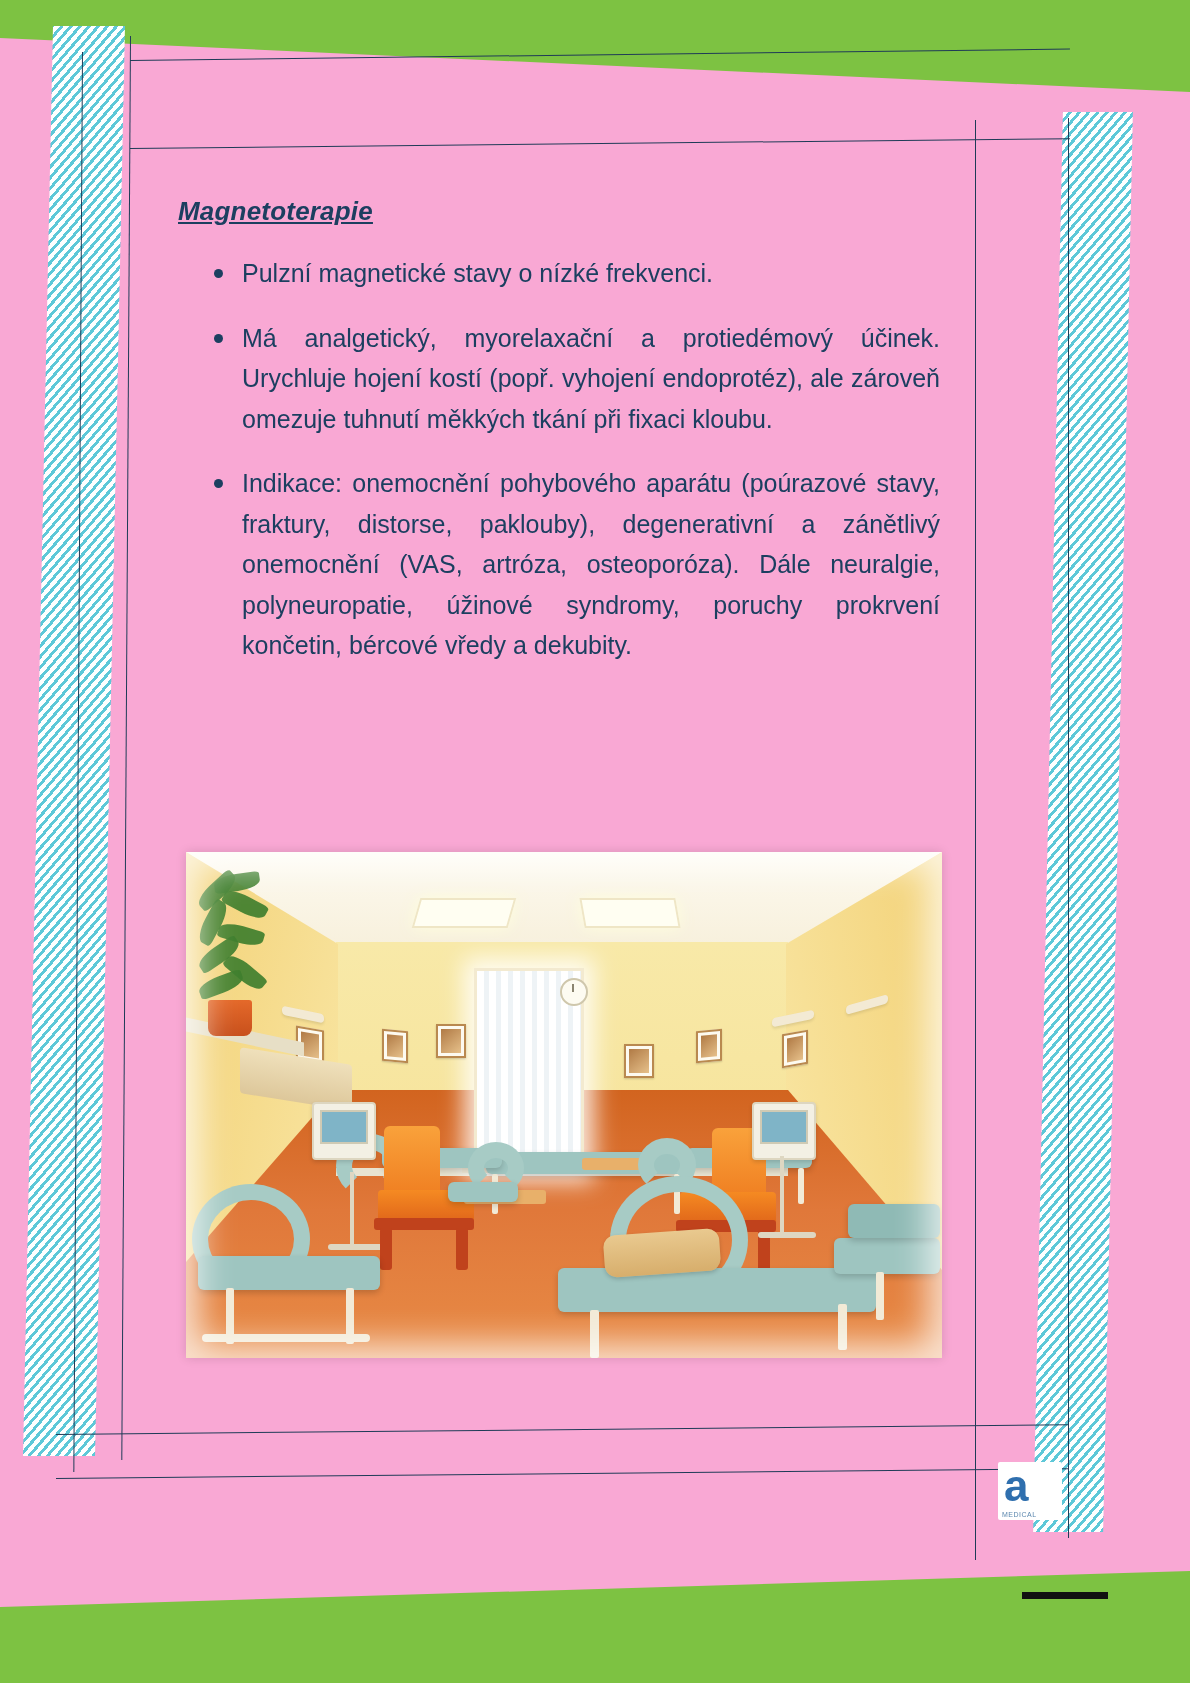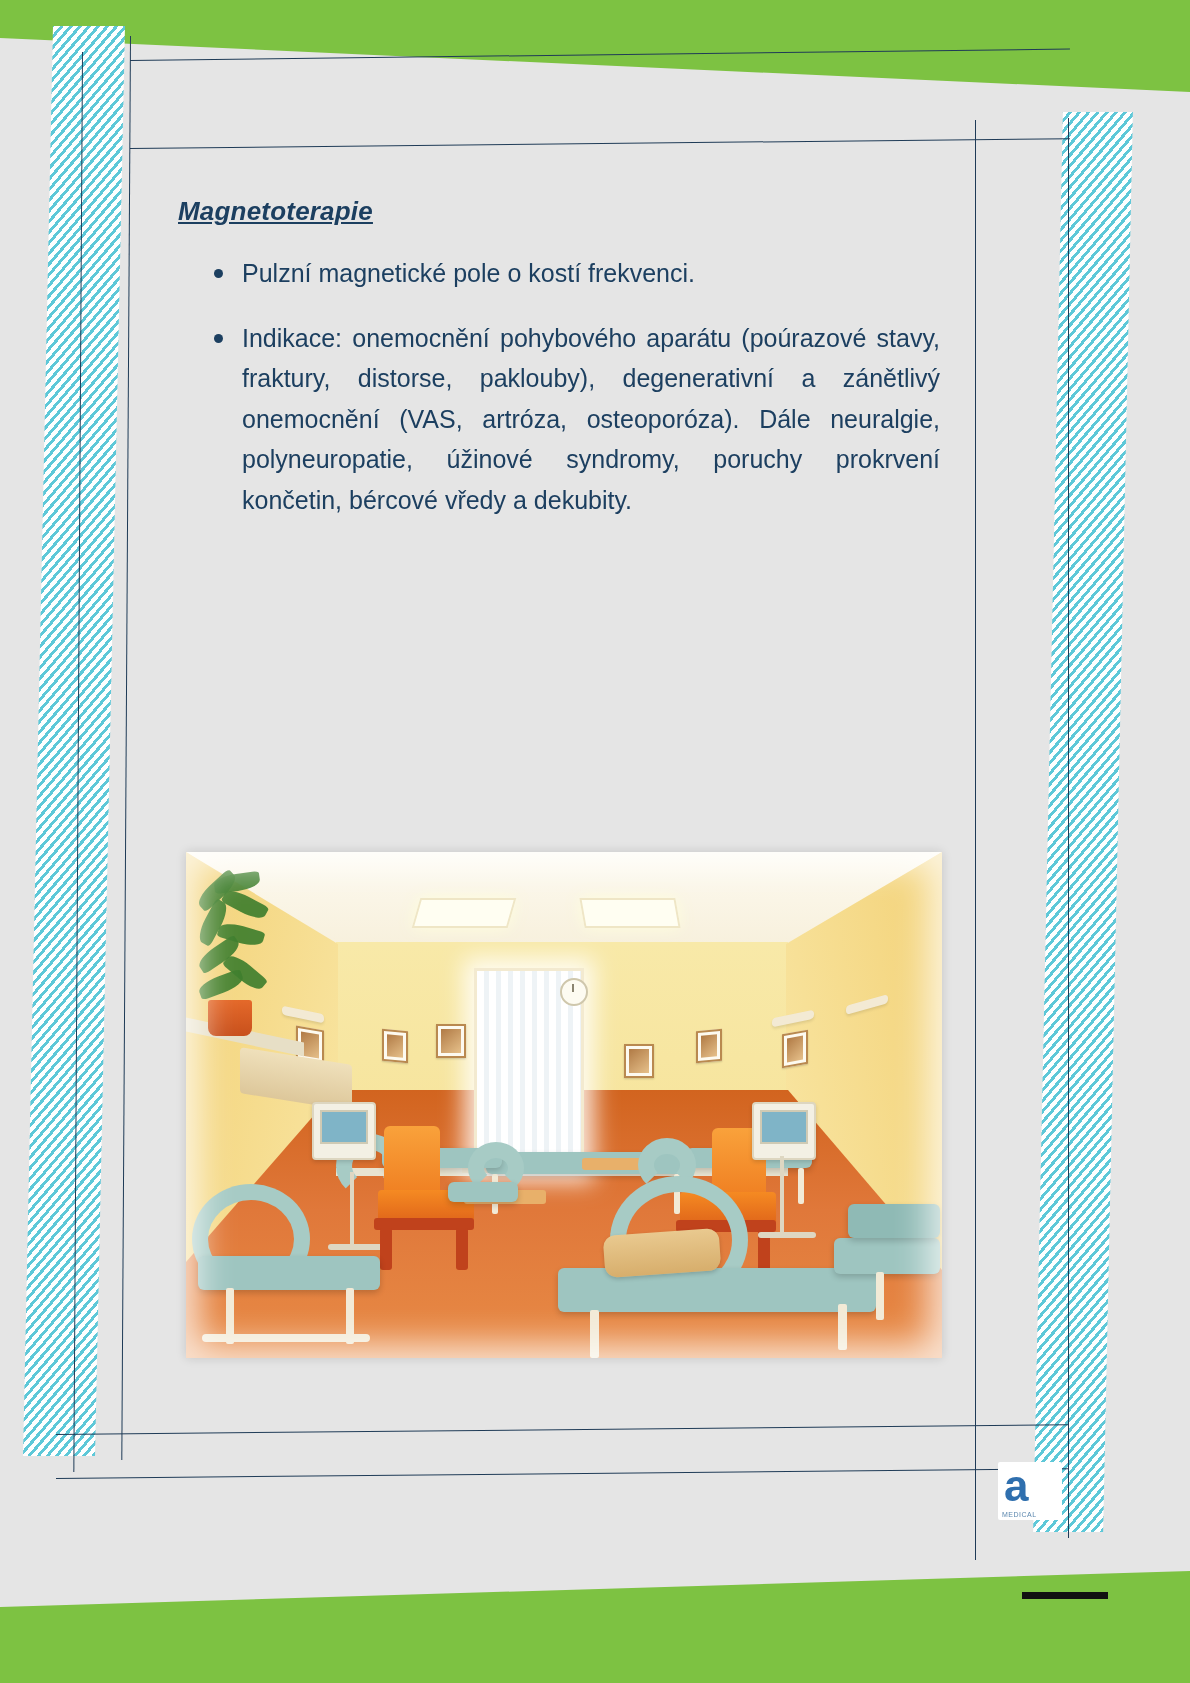--- a/index.html
+++ b/index.html
@@ -12,21 +12,21 @@
     height: 1683px;
     position: relative;
     overflow: hidden;
     font-family: "Liberation Sans", sans-serif;
   }
 
   
   .page {
     position: absolute;
     inset: 0;
-    background: #e5e5e5;
+    background: #f9a8d4;
   }
 
   
   .band-top {
     position: absolute;
     left: 0;
     top: 0;
     width: 1190px;
     height: 118px;
     background: #7dc242;
@@ -485,21 +485,24 @@
   <div class="rule rule-h-top"></div>
   <div class="rule rule-h-top2"></div>
   <div class="rule rule-h-bottom"></div>
   <div class="rule rule-h-bottom2"></div>
 
   <div class="content">
     <h1 class="doc-heading">Magnetoterapie</h1>
 
     <ul class="bullets">
       <li>
-        <span>Pulzní magnetické pole o kostí frekvenci.</span>
+        <span>Pulzní magnetické stavy o nízké frekvenci.</span>
+      </li>
+      <li>
+        <span>Má analgetický, myorelaxační a protiedémový účinek. Urychluje hojení kostí (popř. vyhojení endoprotéz), ale zároveň omezuje tuhnutí měkkých tkání při fixaci kloubu.</span>
       </li>
       <li>
         <span>Indikace: onemocnění pohybového aparátu (poúrazové stavy, fraktury, distorse, paklouby), degenerativní a zánětlivý onemocnění (VAS, artróza, osteoporóza). Dále neuralgie, polyneuropatie, úžinové syndromy, poruchy prokrvení končetin, bércové vředy a dekubity.</span>
       </li>
     </ul>
   </div>
 
   <div class="photo-wrap">
     <div class="photo">
 

